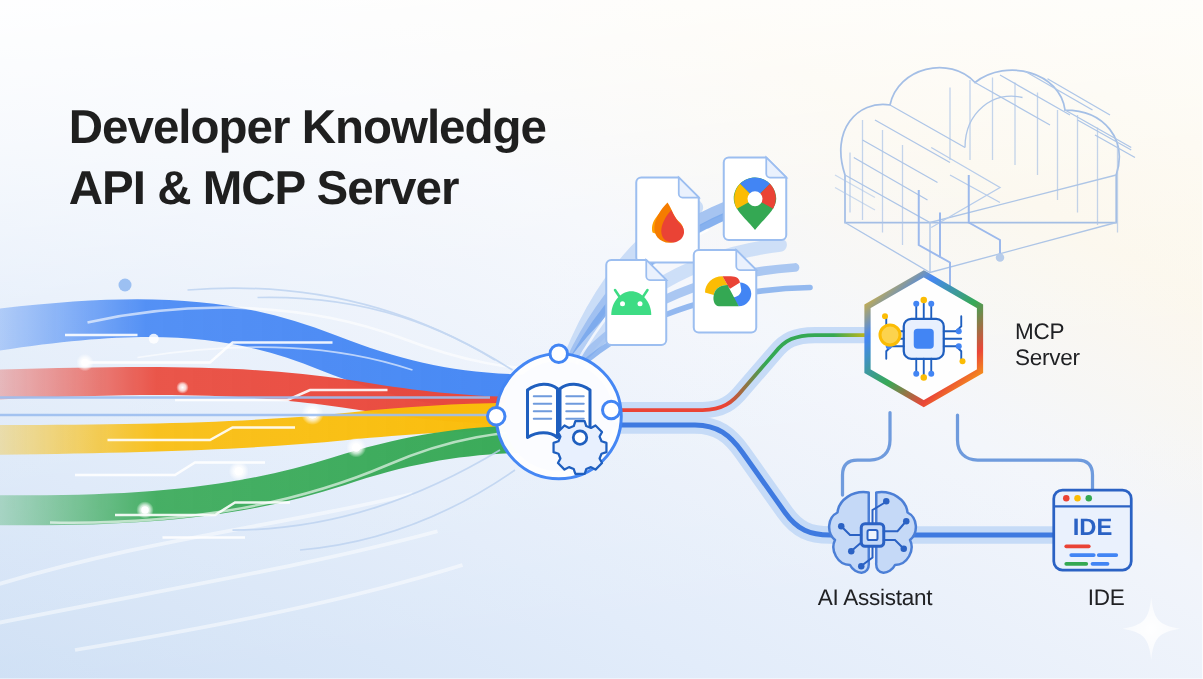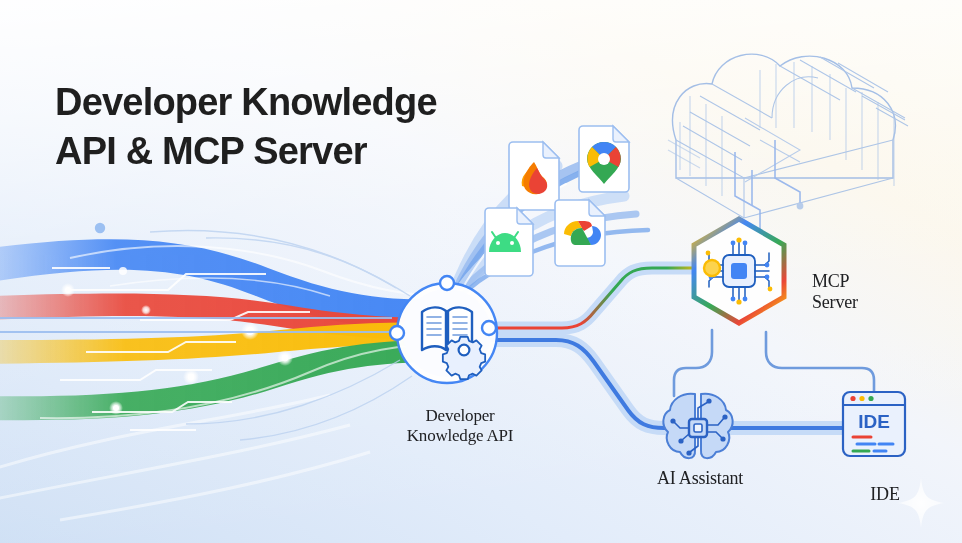--- a/index.html
+++ b/index.html
@@ -1,31 +1,31 @@
 <!DOCTYPE html>
 <html><head>
 <meta charset="utf-8">
 <style>
   html,body{margin:0;padding:0;background:#fff;}
   body{font-family:"Liberation Sans", sans-serif;}
   #stage{position:relative;width:962px;height:543px;overflow:hidden;}
   #bgsvg{position:absolute;inset:0;width:962px;height:543px;}
   .node-label{
     position:absolute;text-align:center;color:#202124;
-    font-family:Liberation Serif, serif;font-weight:500;line-height:1.18;
-    letter-spacing:-.2px;white-space:pre-line;margin-top:16px;
+    font-family:Liberation Sans, sans-serif;font-weight:500;line-height:1.18;
+    letter-spacing:-.2px;white-space:pre-line;
   }
   #title{
     position:absolute;left:55px;top:78px;width:520px;
     font-family:"Liberation Sans", sans-serif;font-weight:700;font-size:38px;
     line-height:1.28;color:#1f1f1f;letter-spacing:-.8px;white-space:pre-line;
   }
   #lbl-api{left:355px;top:390px;width:210px;font-size:17px;}
   #lbl-mcp{left:812px;top:255px;width:130px;font-size:18px;text-align:left;}
-  #lbl-ai{left:615px;top:452px;width:170px;font-size:18px;}
+  #lbl-ai{left:615px;top:468px;width:170px;font-size:18px;}
   #lbl-ide{left:820px;top:468px;width:130px;font-size:18px;}
 </style>
 </head>
 <body>
 
 <div id="stage">
 
   <svg id="bgsvg" viewBox="0 0 962 543">
     <defs>
       <linearGradient id="bg" x1="0" y1="1" x2="1" y2="0">
@@ -372,19 +372,17 @@
       </g>
     </g>
 
     <path d="M921 478 C 923 496 927 500 944 503 C 927 506 923 510 921 528
              C 919 510 915 506 898 503 C 915 500 919 496 921 478 Z" fill="url(#sparkG)"></path>
   </svg>
 
   <div id="title">Developer Knowledge
 API &amp; MCP Server</div>
 
-  <div class="node-label" id="lbl-api">Developer
-Knowledge API</div>
   <div class="node-label" id="lbl-mcp">MCP
 Server</div>
   <div class="node-label" id="lbl-ai">AI Assistant</div>
   <div class="node-label" id="lbl-ide">IDE</div>
 </div>
 
 </body></html>

